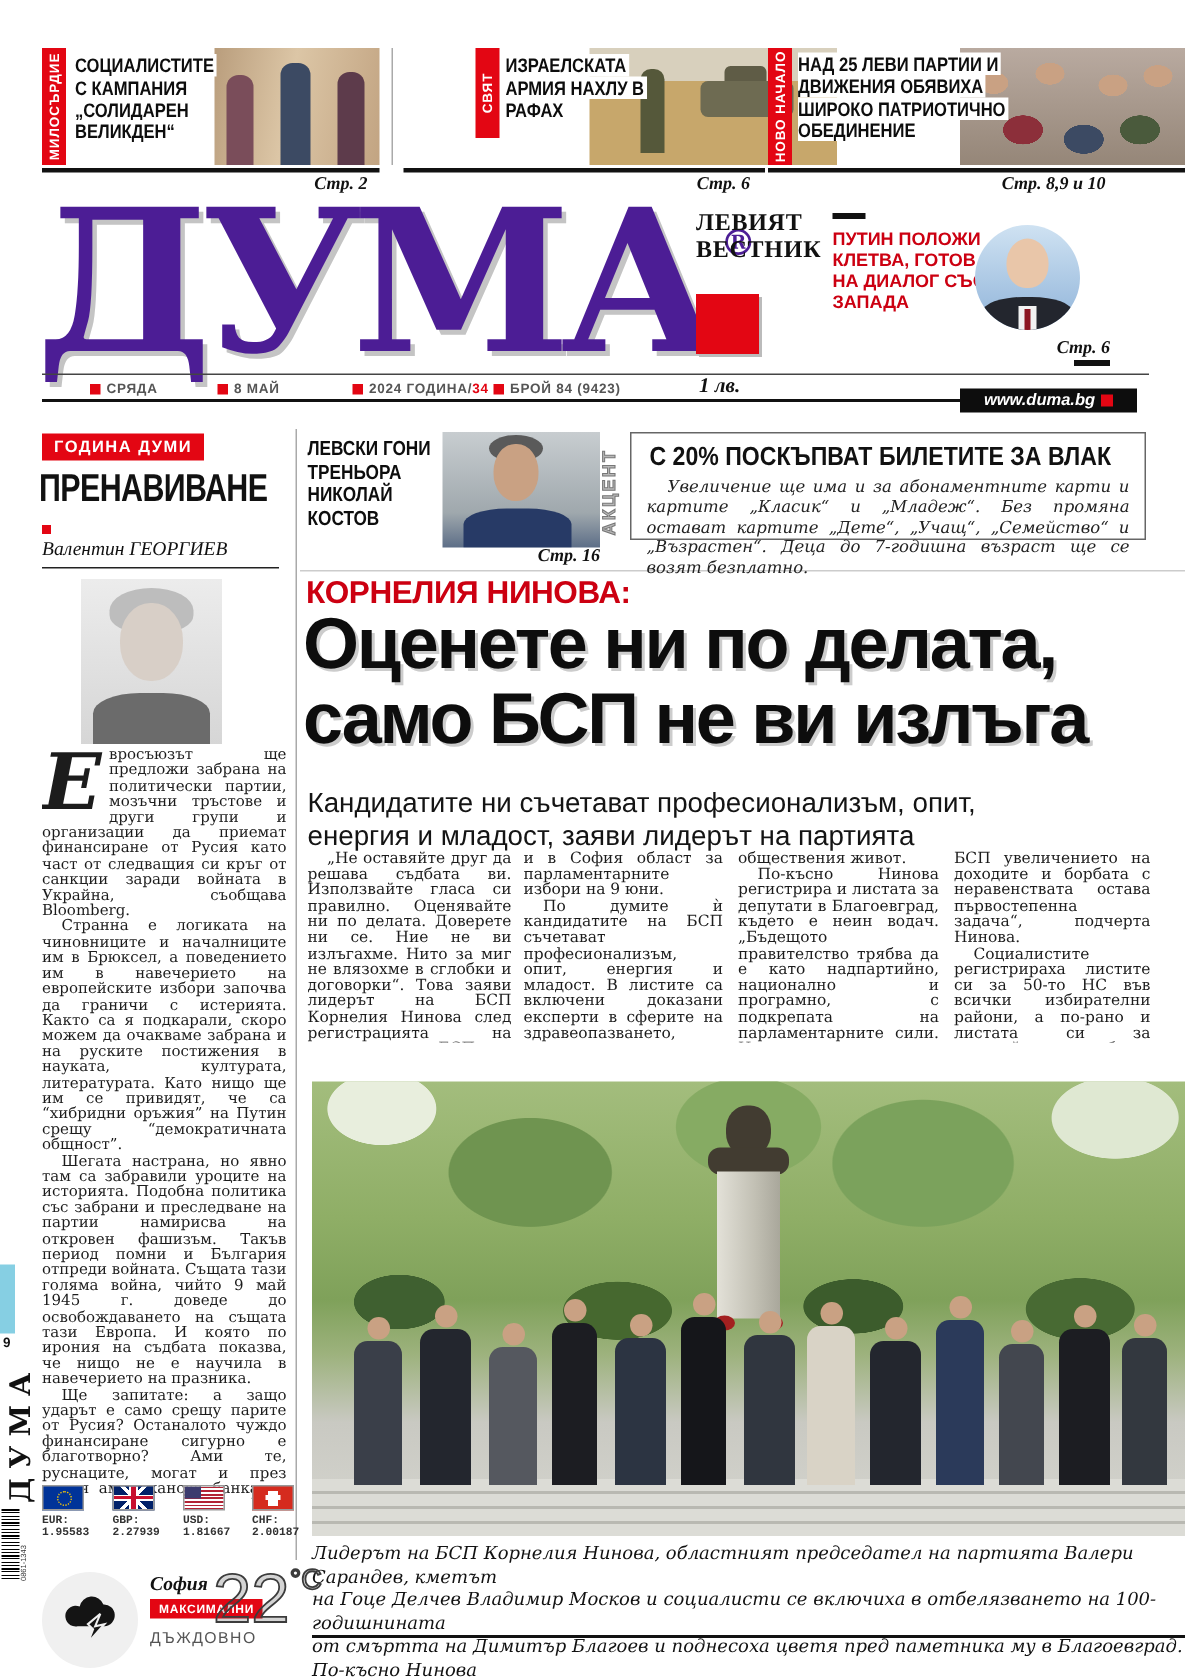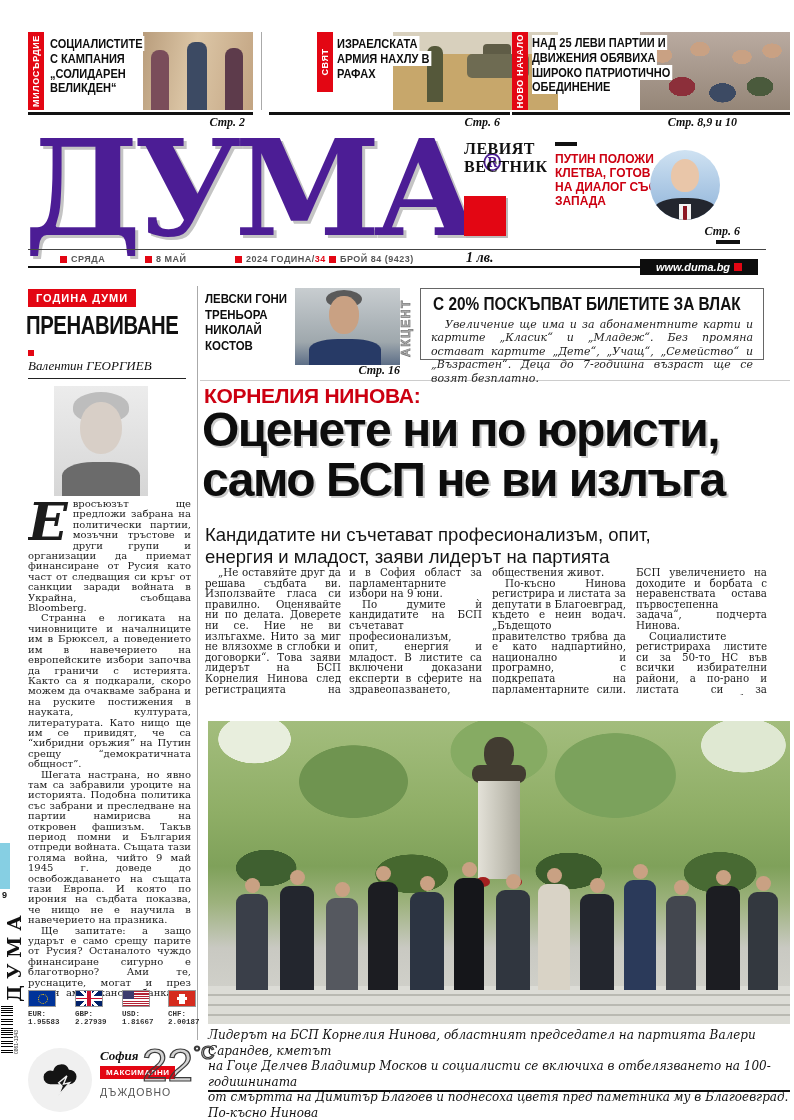--- a/index.html
+++ b/index.html
@@ -273,21 +273,21 @@
   <div class="abs hline" style="left:200px;top:380px;width:590px;"></div>
 
   <div class="abs" id="akcent-kicker">АКЦЕНТ</div>
   <div class="abs" id="akcent-box">
     <div id="akcent-title">С 20% ПОСКЪПВАТ БИЛЕТИТЕ ЗА ВЛАК</div>
     <div id="akcent-text">Увеличение ще има и за абонаментните карти и картите „Класик“ и „Младеж“. Без промяна остават картите „Дете“, „Учащ“, „Семейство“ и „Възрастен“. Деца до 7-годишна възраст ще се возят безплатно.</div>
   </div>
 
   <div class="abs" id="main-kicker">КОРНЕЛИЯ НИНОВА:</div>
   <div class="abs" id="main-headline">
-    <div>Оценете ни по юристи,</div>
+    <div>Оценете ни по делата,</div>
     <div>само БСП не ви излъга</div>
   </div>
   <div class="abs" id="main-subtitle">Кандидатите ни съчетават професионализъм, опит,
 енергия и младост, заяви лидерът на партията</div>
 
   <div class="abs serifbody col" id="col1">
     <p class="ind">„Не оставяйте друг да решава съдбата ви. Използвайте гласа си правилно. Оценявайте ни по делата. Доверете ни се. Ние не ви излъгахме. Нито за миг не влязохме в сглобки и договорки“. Това заяви лидерът на БСП Корнелия Нинова след регистрацията на листите на „БСП за България“ в София, където е водач в 25 МИР,</p>
   </div>
   <div class="abs serifbody col" id="col2">
     <p>и в София област за парламентарните избори на 9 юни.</p>

